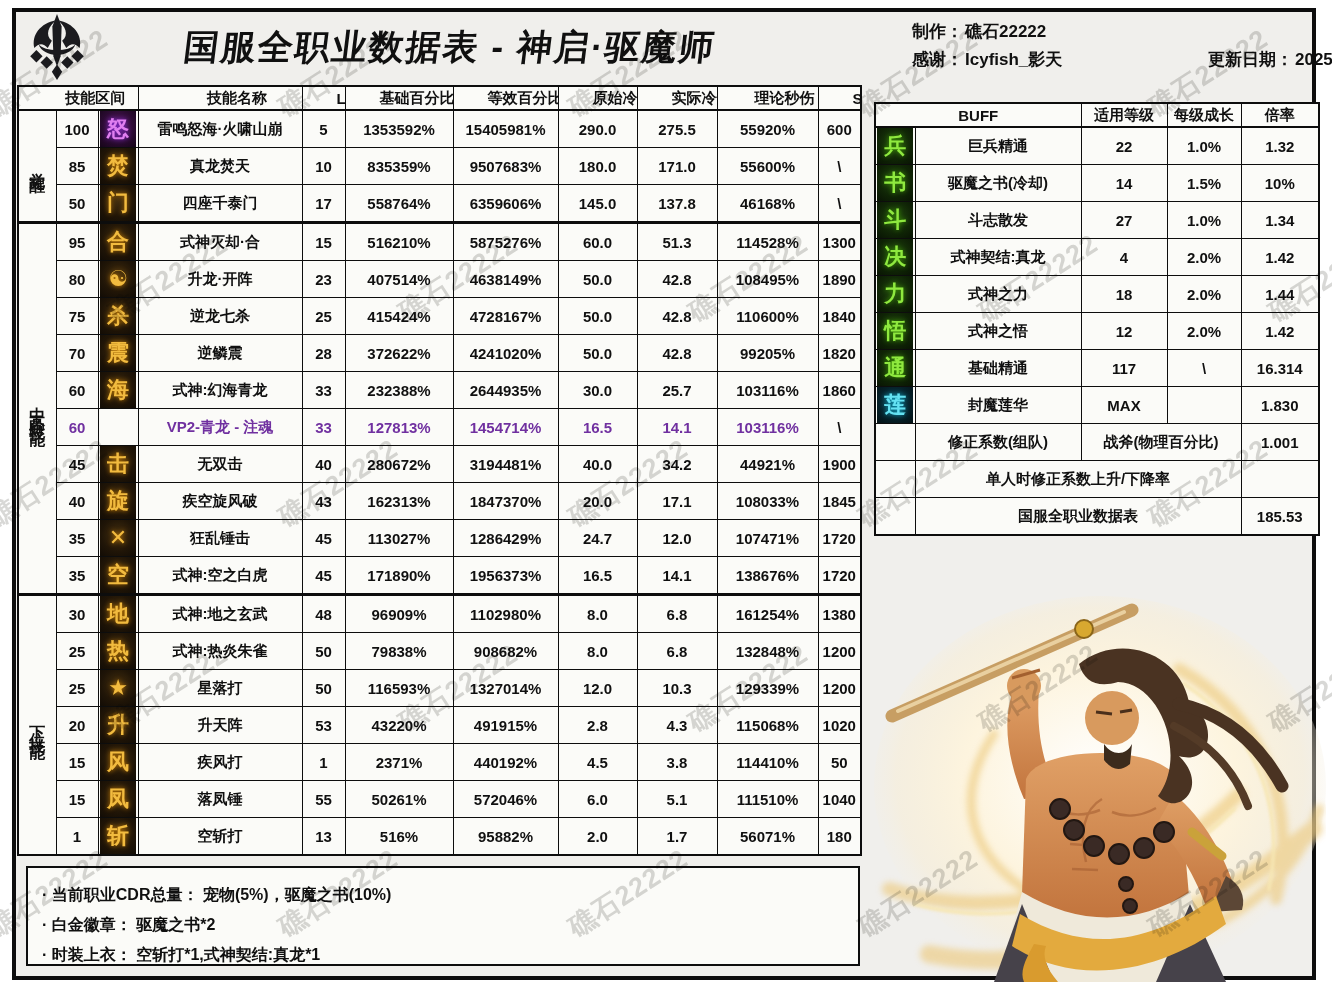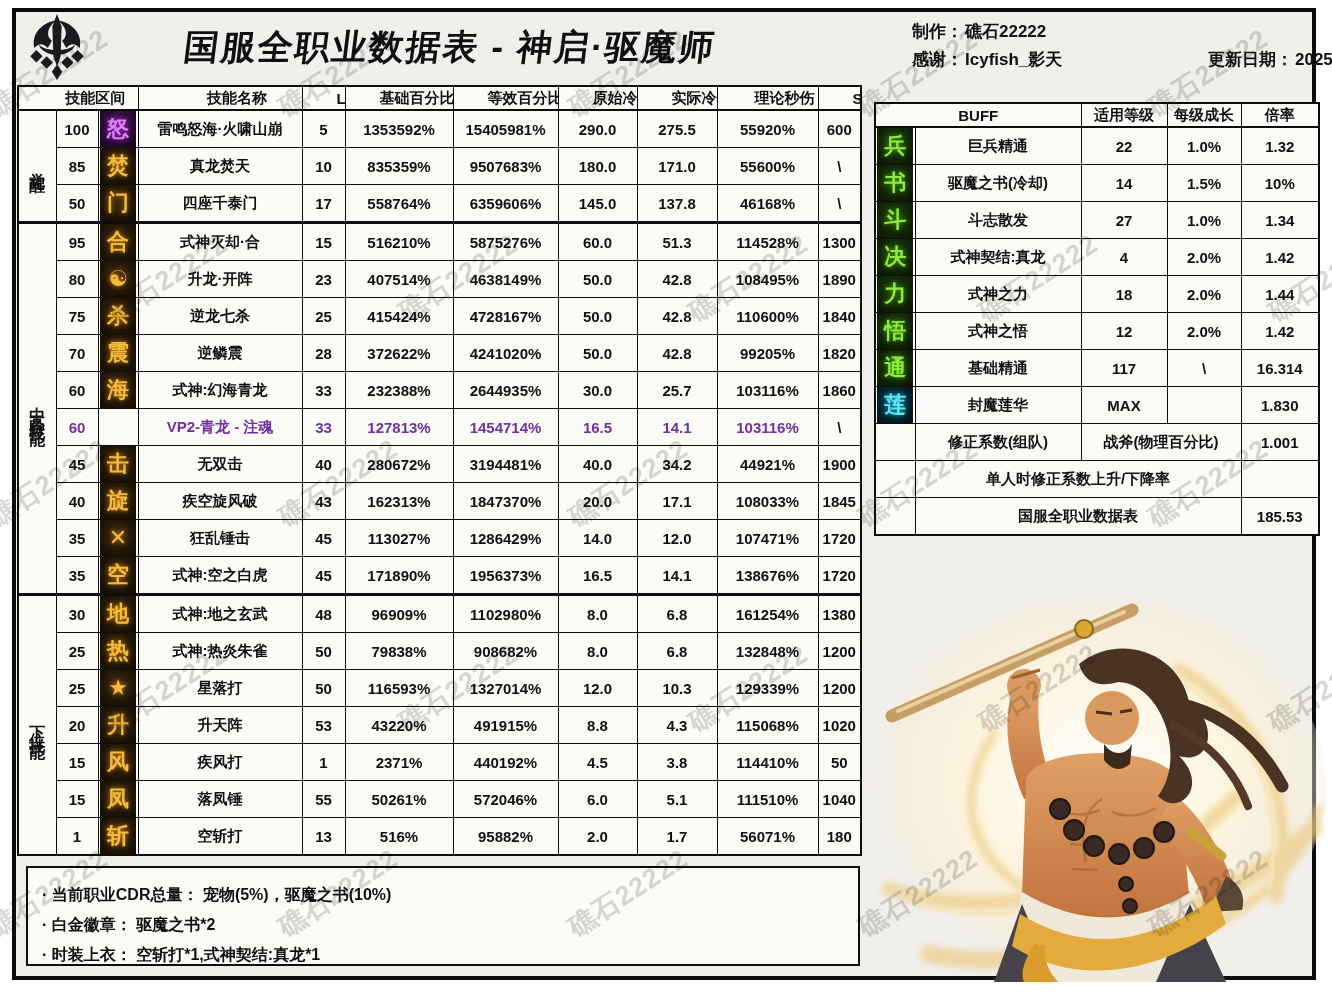--- a/index.html
+++ b/index.html
@@ -279,21 +279,21 @@
       </tr>
       <tr>
         <td>35</td>
         <td class="icon-cell">
           <div class="icon pal-gold">✕</div>
         </td>
         <td>狂乱锤击</td>
         <td>45</td>
         <td>113027%</td>
         <td>1286429%</td>
-        <td>14.0</td>
+        <td>24.7</td>
         <td>12.0</td>
         <td>107471%</td>
         <td>1720</td>
       </tr>
       <tr>
         <td>35</td>
         <td class="icon-cell">
           <div class="icon pal-gold">空</div>
         </td>
         <td>式神:空之白虎</td>
@@ -350,21 +350,21 @@
       </tr>
       <tr>
         <td>20</td>
         <td class="icon-cell">
           <div class="icon pal-gold">升</div>
         </td>
         <td>升天阵</td>
         <td>53</td>
         <td>43220%</td>
         <td>491915%</td>
-        <td>8.8</td>
+        <td>2.8</td>
         <td>4.3</td>
         <td>115068%</td>
         <td>1020</td>
       </tr>
       <tr>
         <td>15</td>
         <td class="icon-cell">
           <div class="icon pal-gold">风</div>
         </td>
         <td>疾风打</td>

